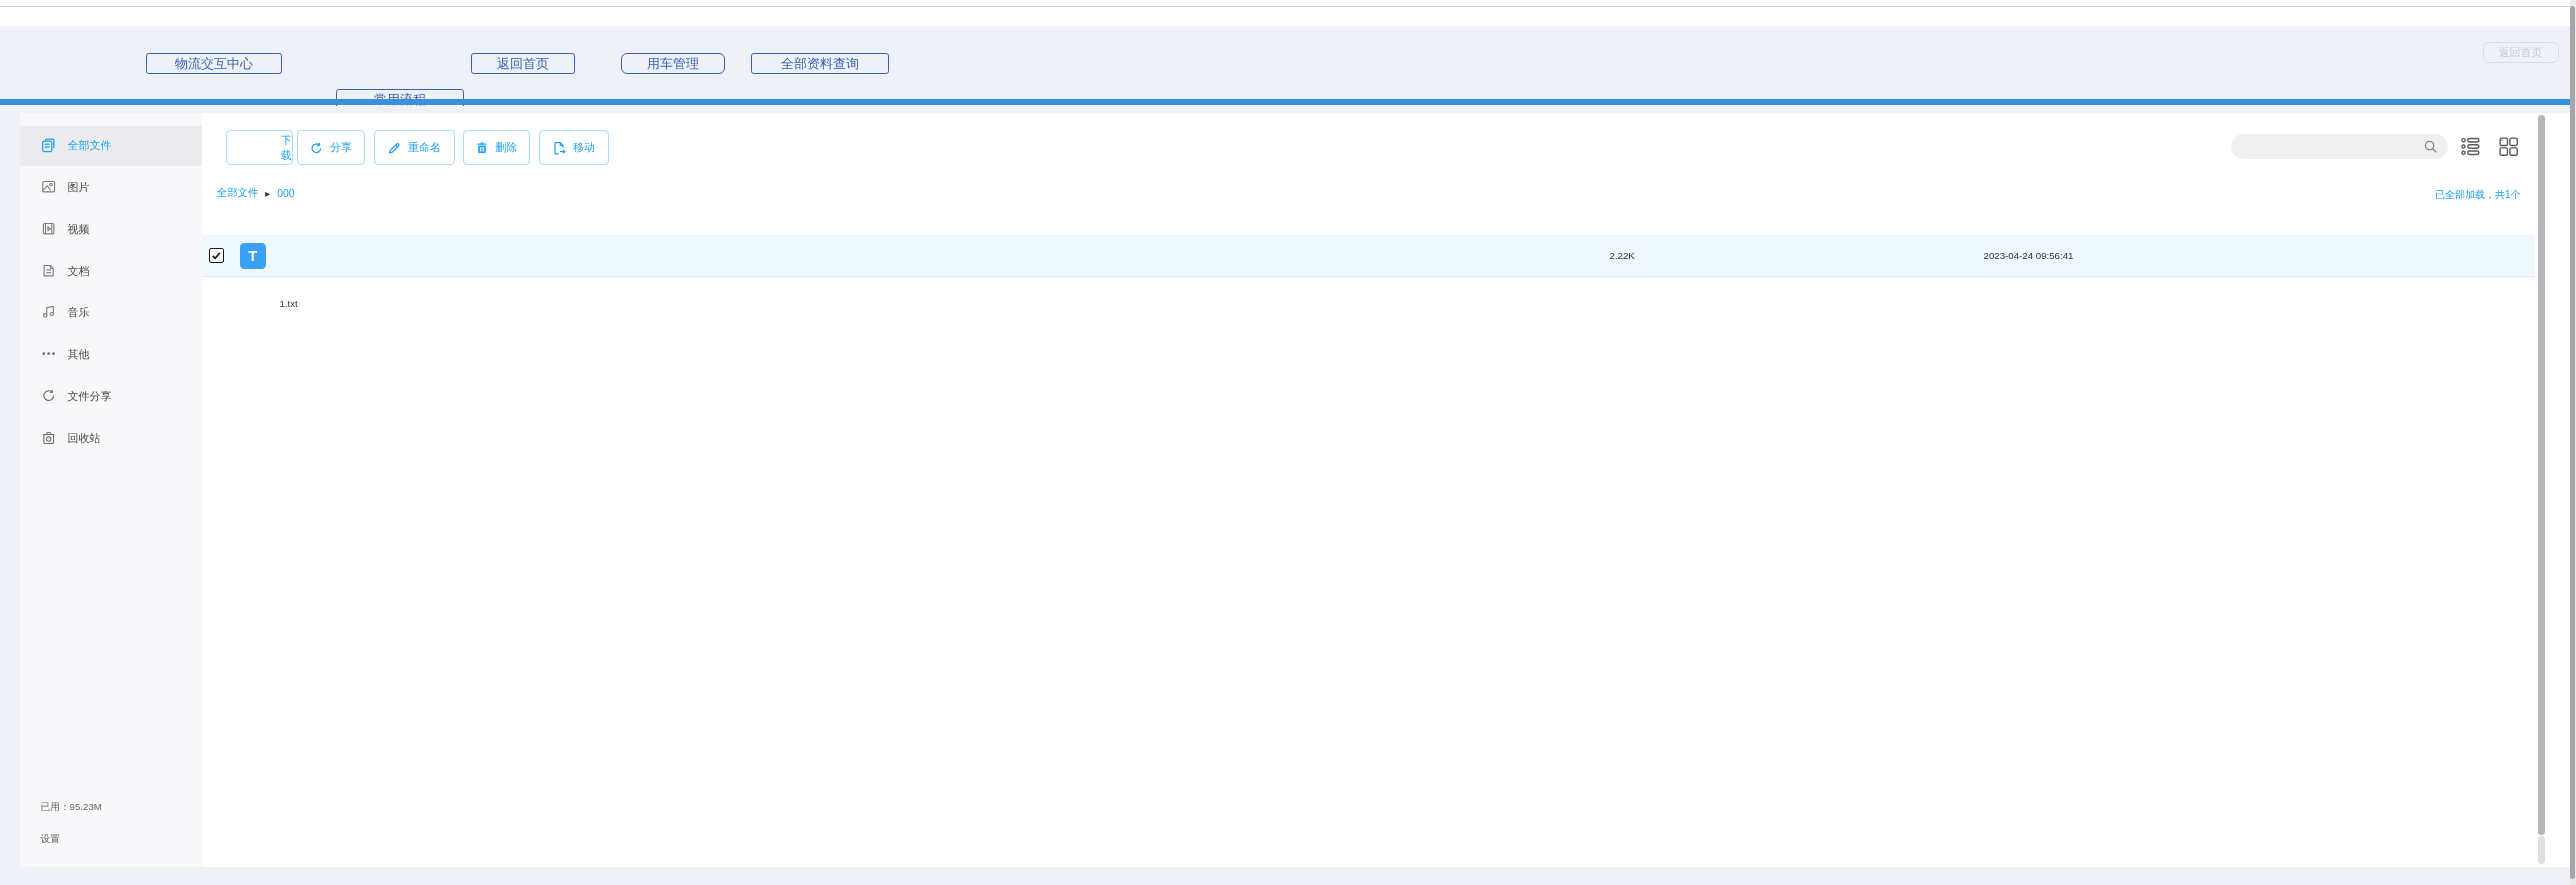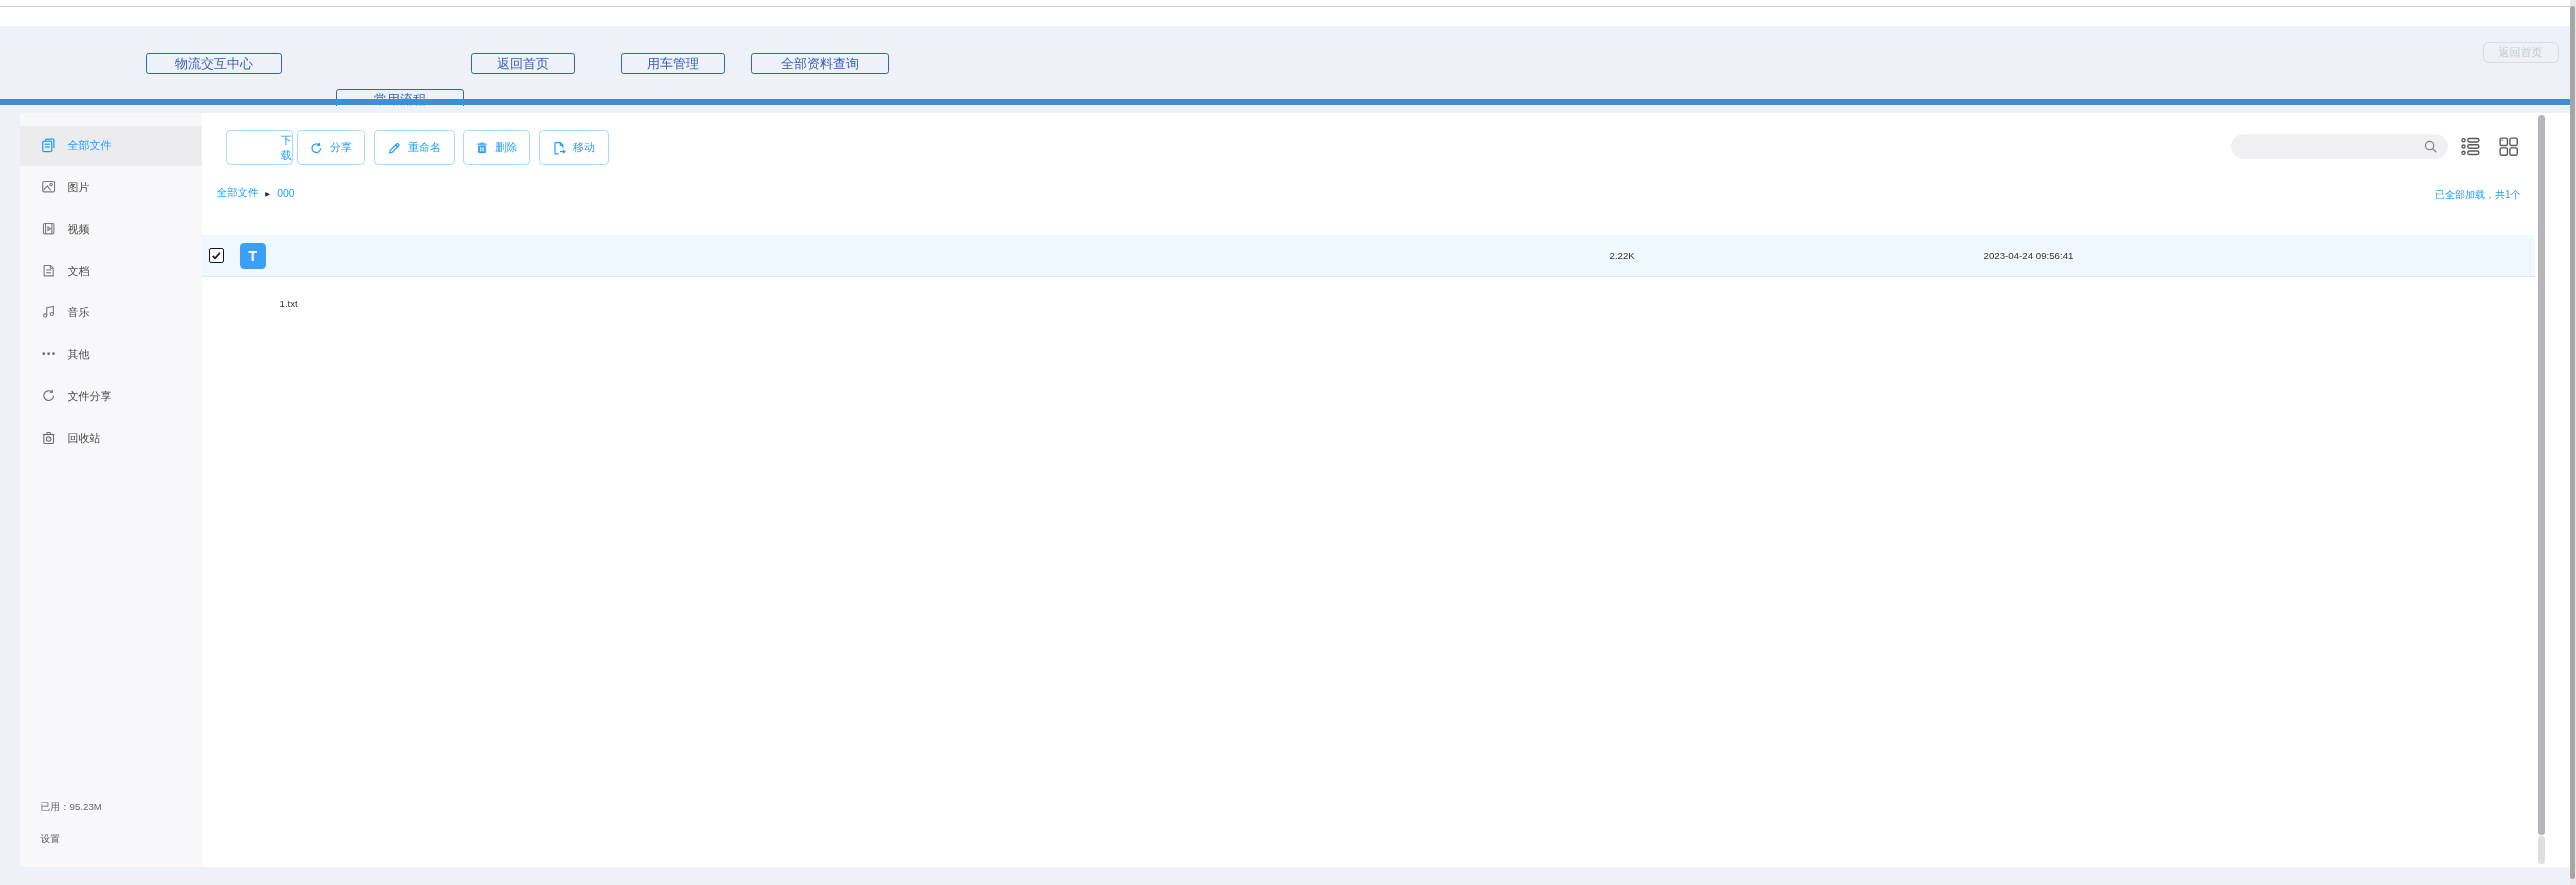--- a/index.html
+++ b/index.html
@@ -67,21 +67,21 @@
 <body>
 
 <div id="root">
 
   <div class="top-strip"></div>
 
   <div class="header-band">
     <div class="navbtn" style="left:146px;width:136px;">物流交互中心</div>
     <div class="navbtn" style="left:336px;width:128px;margin-top:36px;">常用流程</div>
     <div class="navbtn" style="left:471px;width:104px;">返回首页</div>
-    <div class="navbtn" style="left:621px;width:104px;">用车管理</div>
+    <div class="navbtn" style="left:621px;width:104px;border-radius:6px;">用车管理</div>
     <div class="navbtn" style="left:751px;width:138px;">全部资料查询</div>
     <div class="backbtn">返回首页</div>
   </div>
 
   <div class="blue-line"></div>
   <div class="page-bg"></div>
 
   <div class="panel">
 
     <div class="sidebar">

